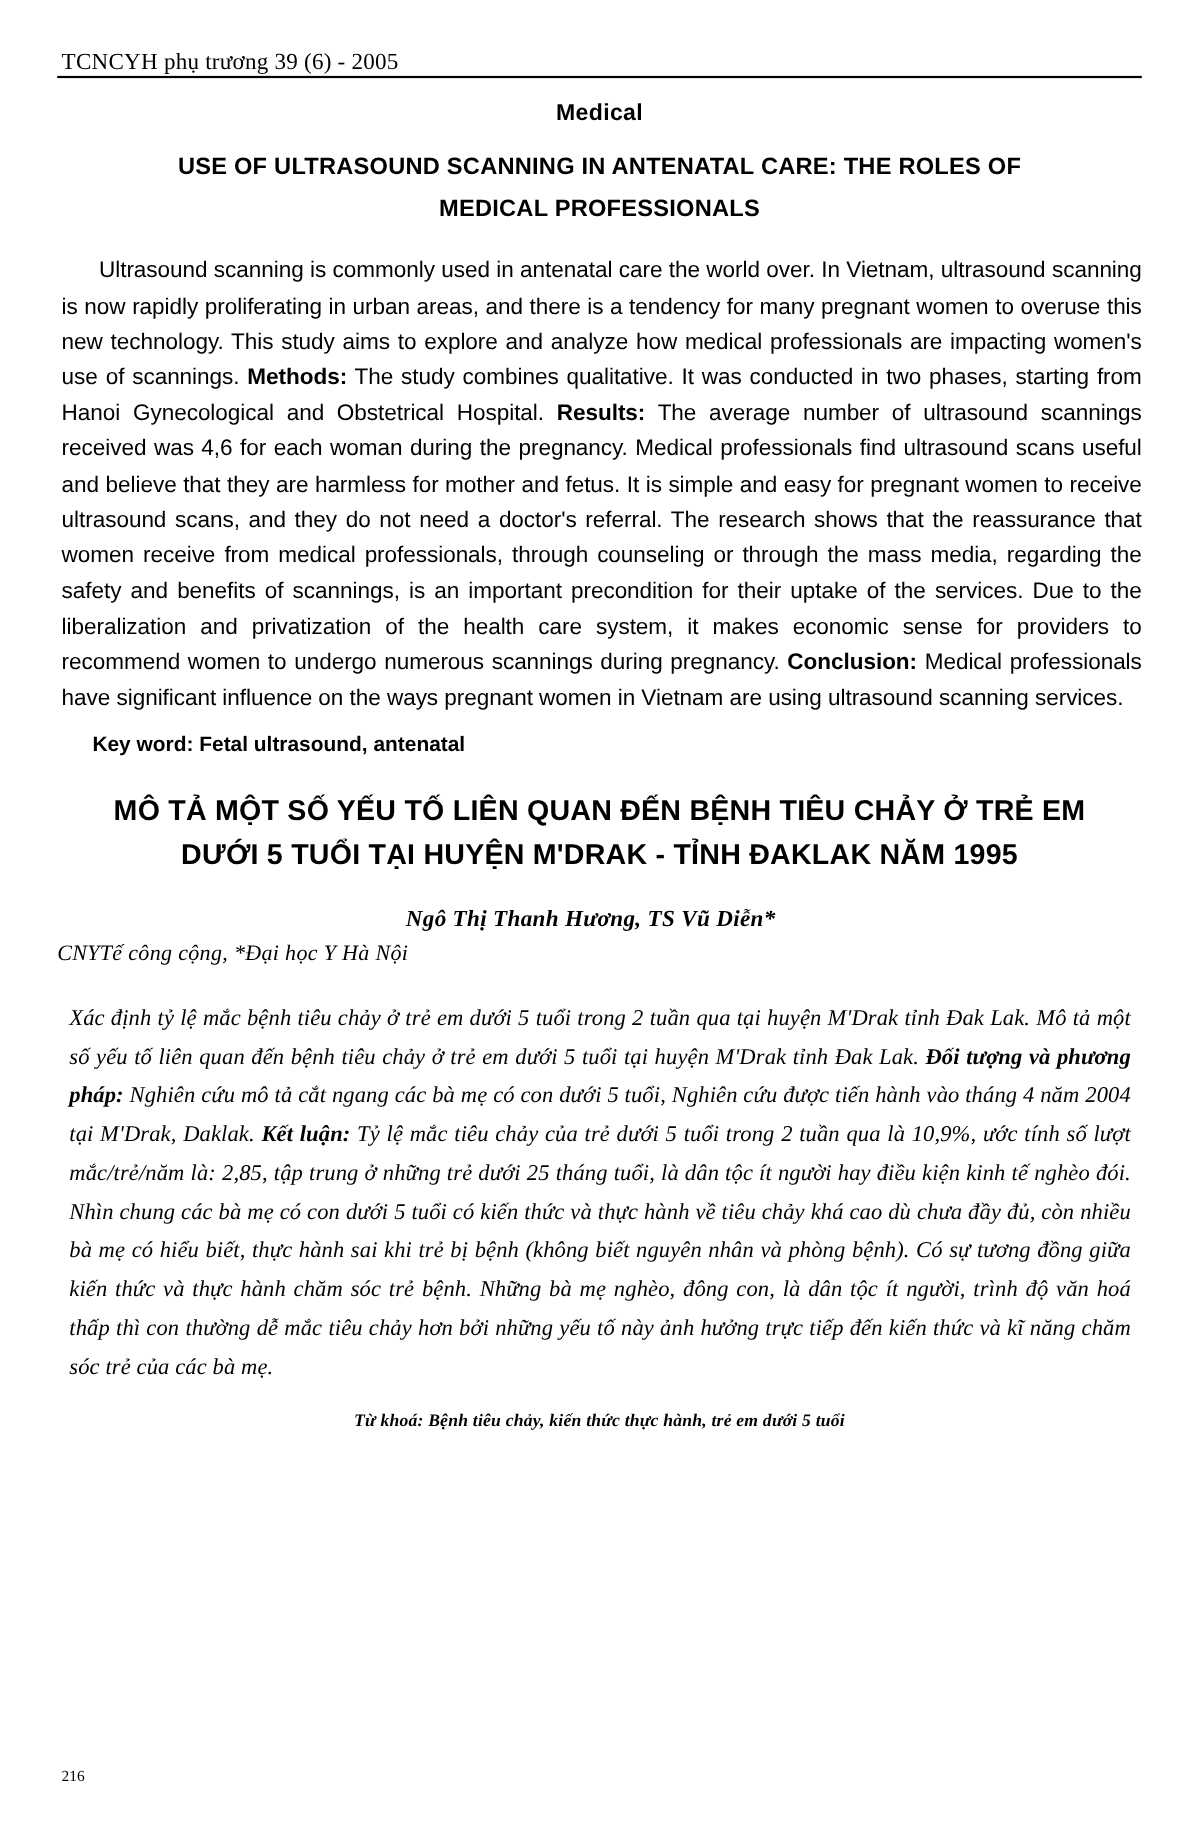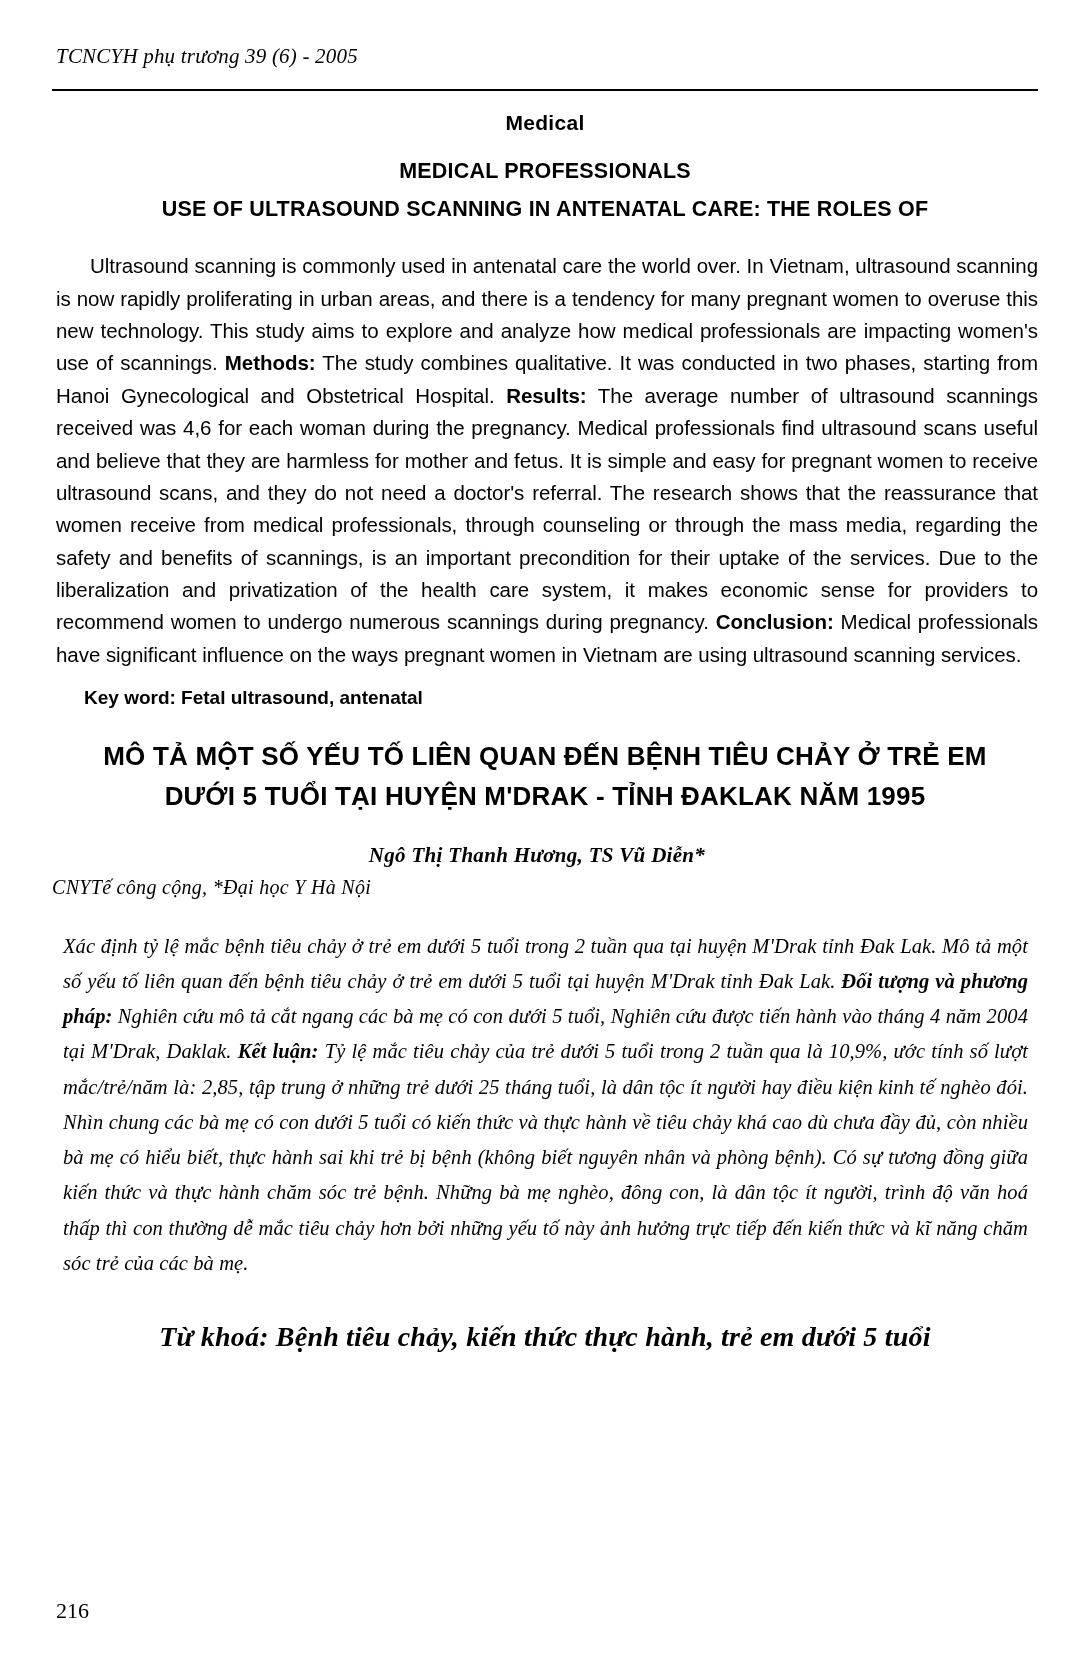--- a/index.html
+++ b/index.html
@@ -19,25 +19,24 @@
     position: absolute;
     top: 0; left: 0;
     width: 1090px;
     height: 1660px;
     box-sizing: border-box;
     padding: 44px 52px 0 52px;
   }
   
   .runhead {
     font-family: "Liberation Serif", serif;
-    font-style: italic;
     font-size: 21px;
     letter-spacing: 0.2px;
     padding-left: 4px;
-    margin-bottom: 20px;
+    margin-bottom: 0;
     white-space: nowrap;
   }
   .rule {
     border-top: 2.5px solid #000;
     margin: 0 0 20px 0;
   }
   
   .summary-label {
     text-align: center;
     font-weight: bold;
@@ -100,46 +99,46 @@
     line-height: 1.72;
     text-align: justify;
     margin: 30px 10px 0 11px;
     letter-spacing: 0.1px;
   }
   .abstract-vn b { font-weight: bold; font-style: italic; }
   .kw-vn {
     font-family: "Liberation Serif", serif;
     font-style: italic;
     font-weight: bold;
-    font-size: 28px;
+    font-size: 16px;
     text-align: center;
-    margin: 40px 0 0 0;
+    margin: 22px 0 0 0;
     letter-spacing: 0.2px;
   }
   .page-number {
     position: absolute;
     left: 56px;
     bottom: 36px;
     font-family: "Liberation Serif", serif;
-    font-size: 22px;
+    font-size: 14px;
   }
 </style>
 </head>
 <body>
 
 <div class="page">
 
   <div class="runhead">TCNCYH phụ trương 39 (6) - 2005</div>
   <div class="rule"></div>
 
   <div class="summary-label">Medical</div>
 
   <div class="summary-title">
+    <div>USE OF ULTRASOUND SCANNING  IN ANTENATAL CARE: THE ROLES OF</div>
     <div>MEDICAL PROFESSIONALS</div>
-    <div>USE OF ULTRASOUND SCANNING  IN ANTENATAL CARE: THE ROLES OF</div>
   </div>
 
   <p class="abstract-en indent-first"><span>Ultrasound scanning is commonly used in antenatal care the world over. In Vietnam, ultrasound scanning is now rapidly proliferating in urban areas, and there is a tendency for many pregnant women to overuse this new technology. This study aims to explore and analyze how medical professionals are impacting women's use of scannings. </span><b>Methods:</b><span> The study  combines qualitative. It was conducted in two phases,  starting from Hanoi Gynecological and Obstetrical Hospital. </span><b>Results:</b><span> The average number of ultrasound scannings received was 4,6 for each woman during the pregnancy. Medical professionals find ultrasound scans useful and believe that they are harmless for mother and fetus. It is simple and easy for pregnant women to receive ultrasound scans, and they do not need a doctor's referral. The research shows that the reassurance that women receive from medical professionals, through counseling or through the mass media, regarding the safety and benefits of scannings, is an important precondition for their uptake of the services. Due to the liberalization and privatization of the health care system, it makes economic sense for providers to recommend women to undergo numerous scannings during pregnancy. </span><b>Conclusion:</b><span> Medical professionals have significant influence on the ways pregnant women in Vietnam are using ultrasound scanning services.</span></p>
 
   <div class="keyword-en">Key word: Fetal ultrasound, antenatal</div>
 
   <div class="vn-title">
     <div>MÔ TẢ MỘT SỐ YẾU TỐ LIÊN QUAN ĐẾN BỆNH TIÊU CHẢY Ở TRẺ EM</div>
     <div>DƯỚI 5 TUỔI TẠI HUYỆN M'DRAK - TỈNH ĐAKLAK  NĂM 1995</div>
   </div>

